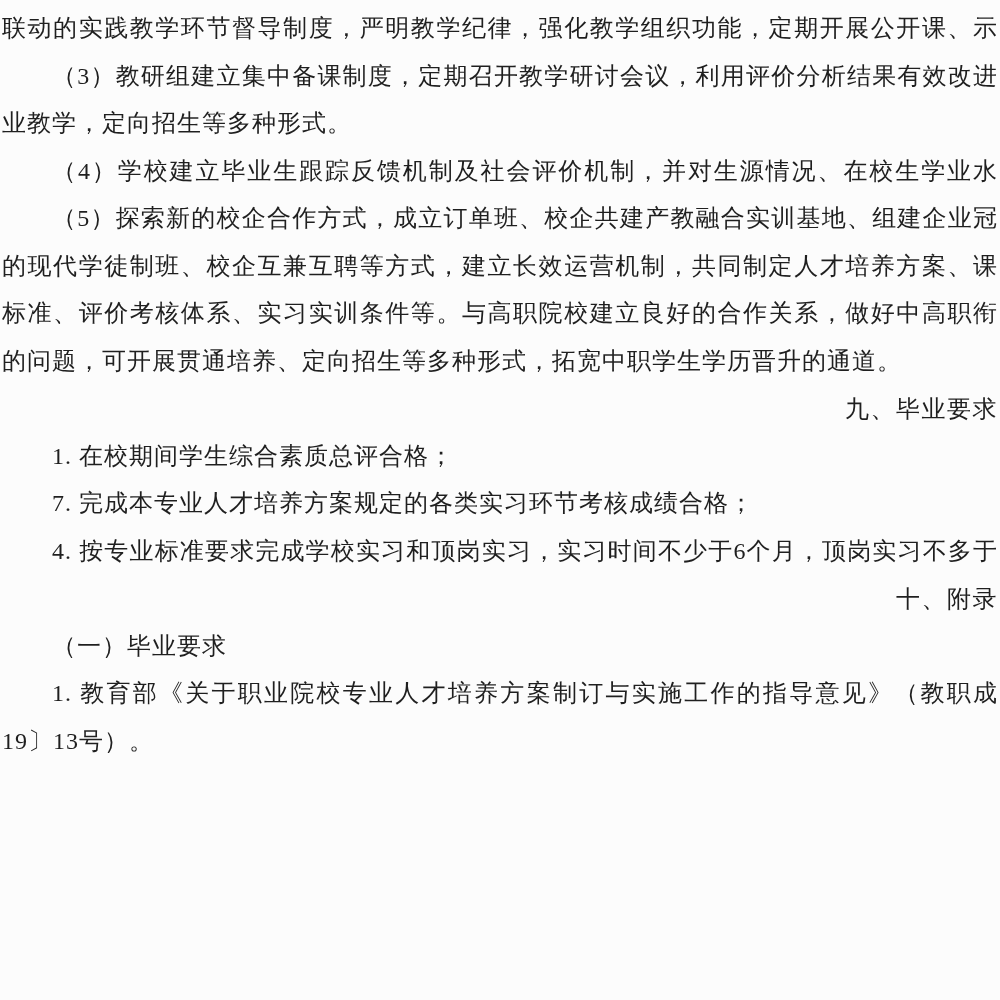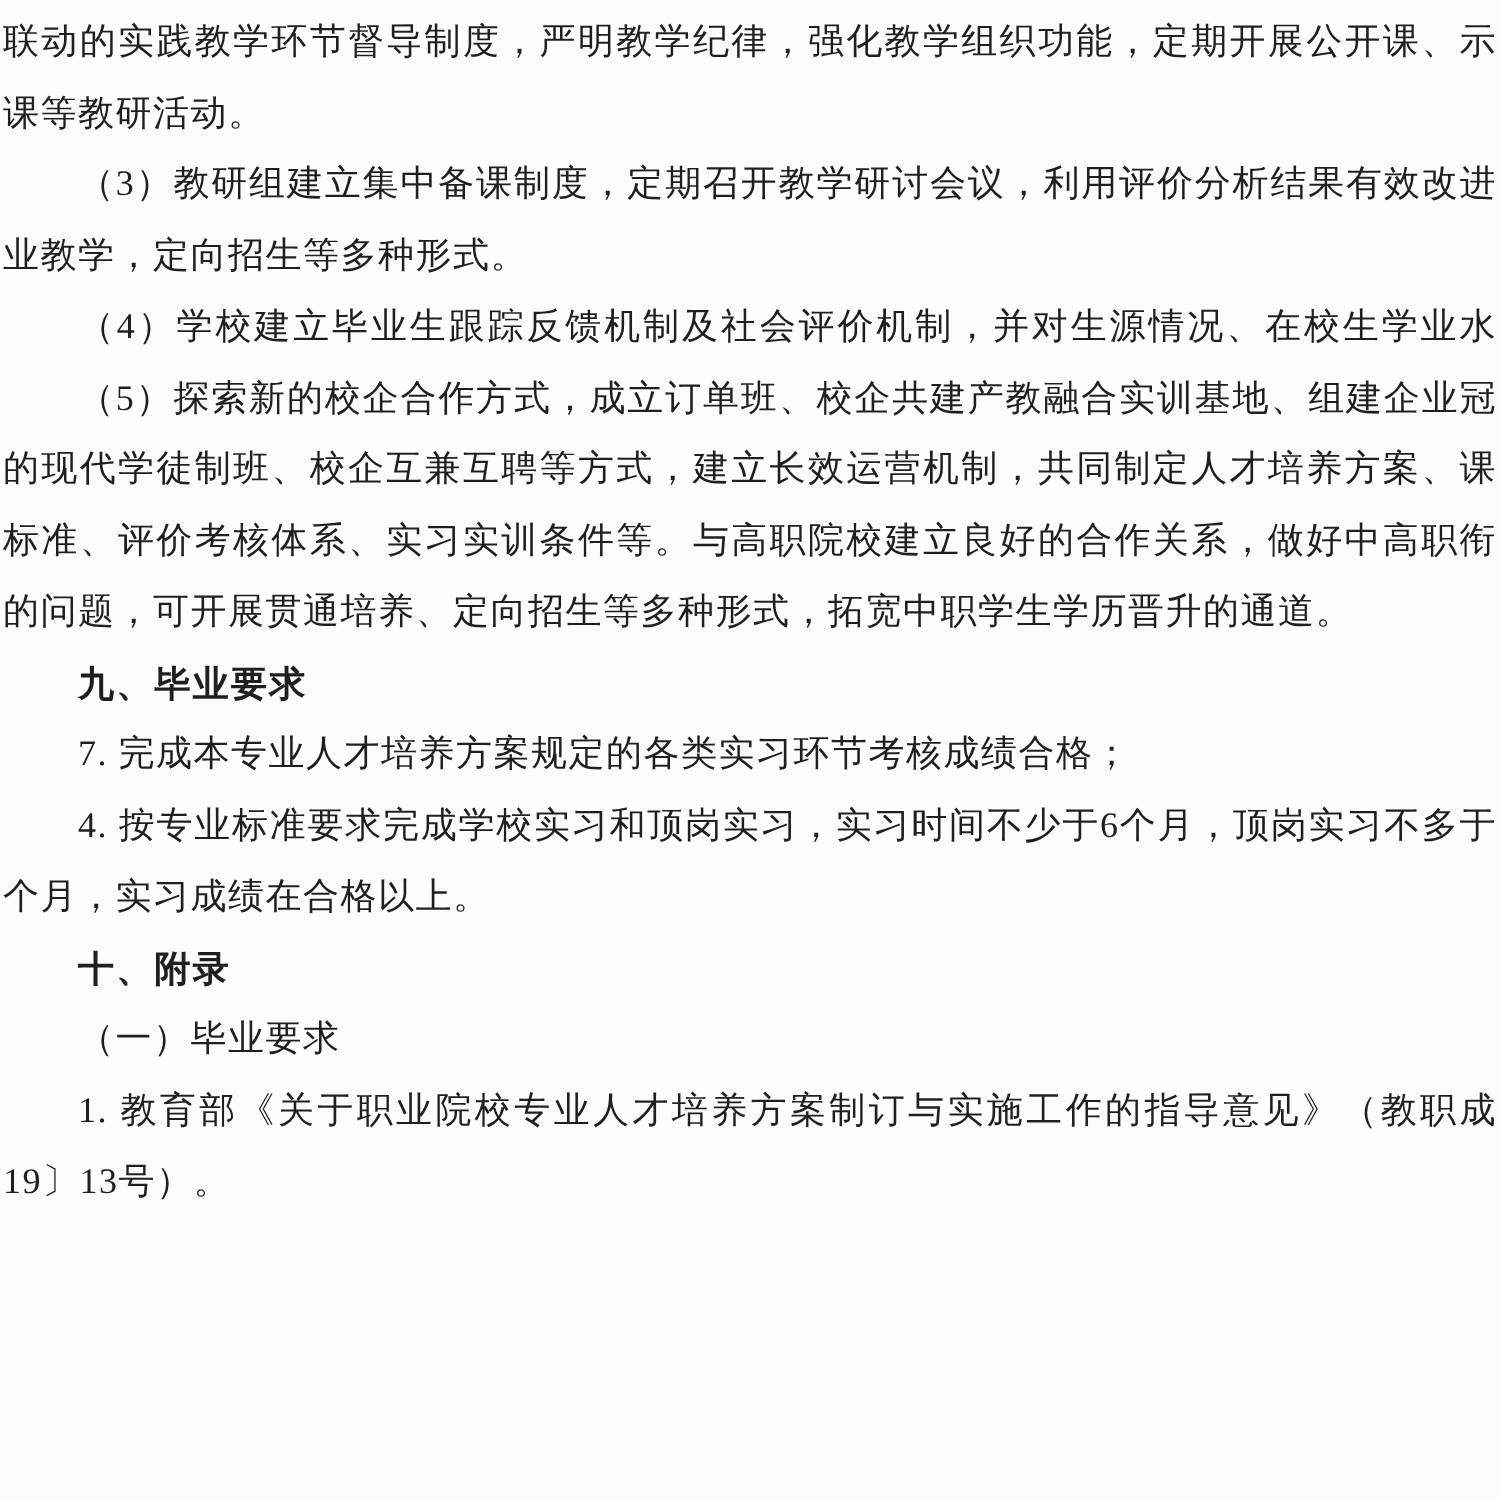--- a/index.html
+++ b/index.html
@@ -26,39 +26,39 @@
   
   .full {
     white-space: normal;
     text-align: justify;
     text-align-last: justify;
   }
   
   .ind { padding-left: 50px; }
   
   .hd {
-    font-weight: bold;
+    font-weight: normal;
     font-family: "Liberation Sans", "DejaVu Sans", sans-serif;
     letter-spacing: 1.5px;
+    text-align: right;
   }
 </style>
 </head>
 <body>
 
 <div class="page">
   <div class="ln full">联动的实践教学环节督导制度，严明教学纪律，强化教学组织功能，定期开展公开课、示范</div>
-  <div class="ln">课等教研活动。</div>
   <div class="ln full ind">（3）教研组建立集中备课制度，定期召开教学研讨会议，利用评价分析结果有效改进专</div>
   <div class="ln">业教学，定向招生等多种形式。</div>
   <div class="ln full ind">（4）学校建立毕业生跟踪反馈机制及社会评价机制，并对生源情况、在校生学业水平、</div>
   <div class="ln full ind">（5）探索新的校企合作方式，成立订单班、校企共建产教融合实训基地、组建企业冠名</div>
   <div class="ln full">的现代学徒制班、校企互兼互聘等方式，建立长效运营机制，共同制定人才培养方案、课程</div>
   <div class="ln full">标准、评价考核体系、实习实训条件等。与高职院校建立良好的合作关系，做好中高职衔接</div>
   <div class="ln">的问题，可开展贯通培养、定向招生等多种形式，拓宽中职学生学历晋升的通道。</div>
   <div class="ln ind hd">九、毕业要求</div>
+  <div class="ln ind">1. 在校期间学生综合素质总评合格；</div>
   <div class="ln ind">7. 完成本专业人才培养方案规定的各类实习环节考核成绩合格；</div>
   <div class="ln full ind">4. 按专业标准要求完成学校实习和顶岗实习，实习时间不少于6个月，顶岗实习不多于3</div>
-  <div class="ln">个月，实习成绩在合格以上。</div>
   <div class="ln ind hd">十、附录</div>
   <div class="ln ind">（一）毕业要求</div>
   <div class="ln full ind">1. 教育部《关于职业院校专业人才培养方案制订与实施工作的指导意见》（教职成〔20</div>
   <div class="ln">19〕13号）。</div>
 </div>
 
 </body></html>

